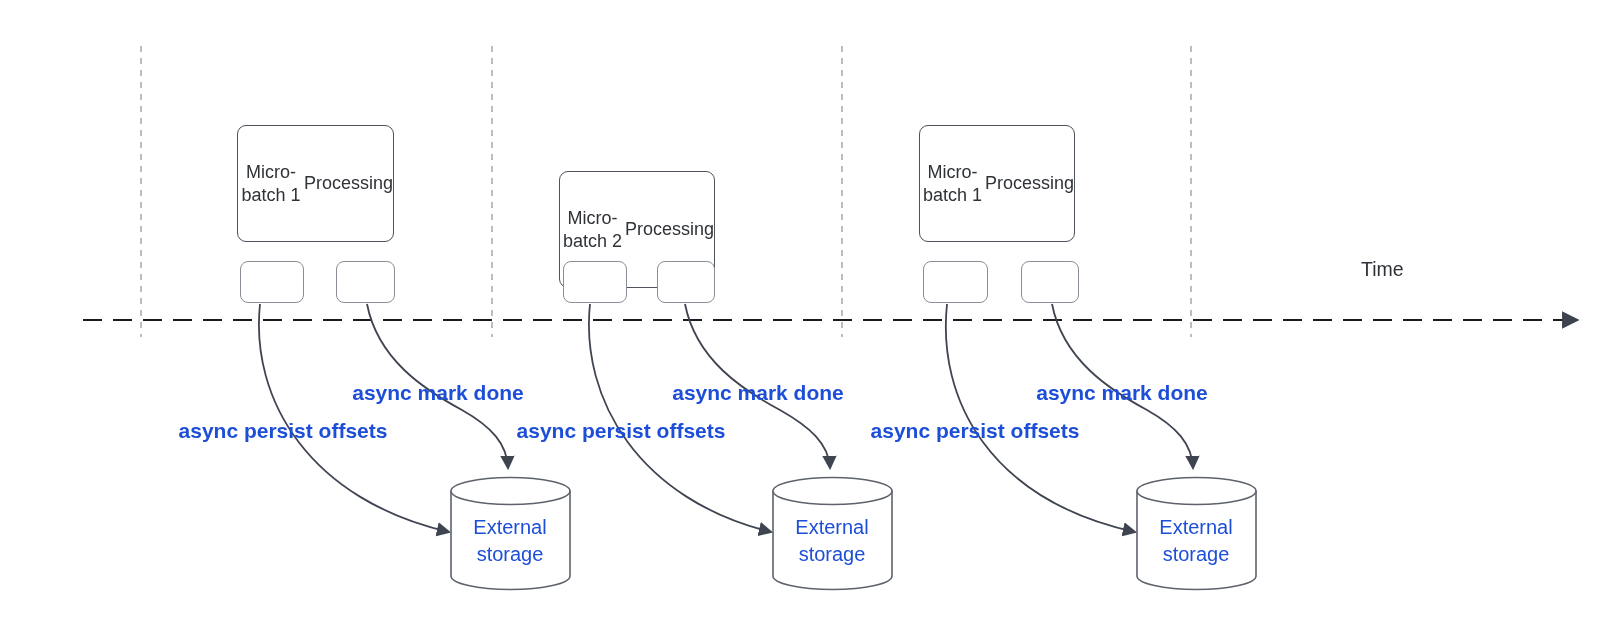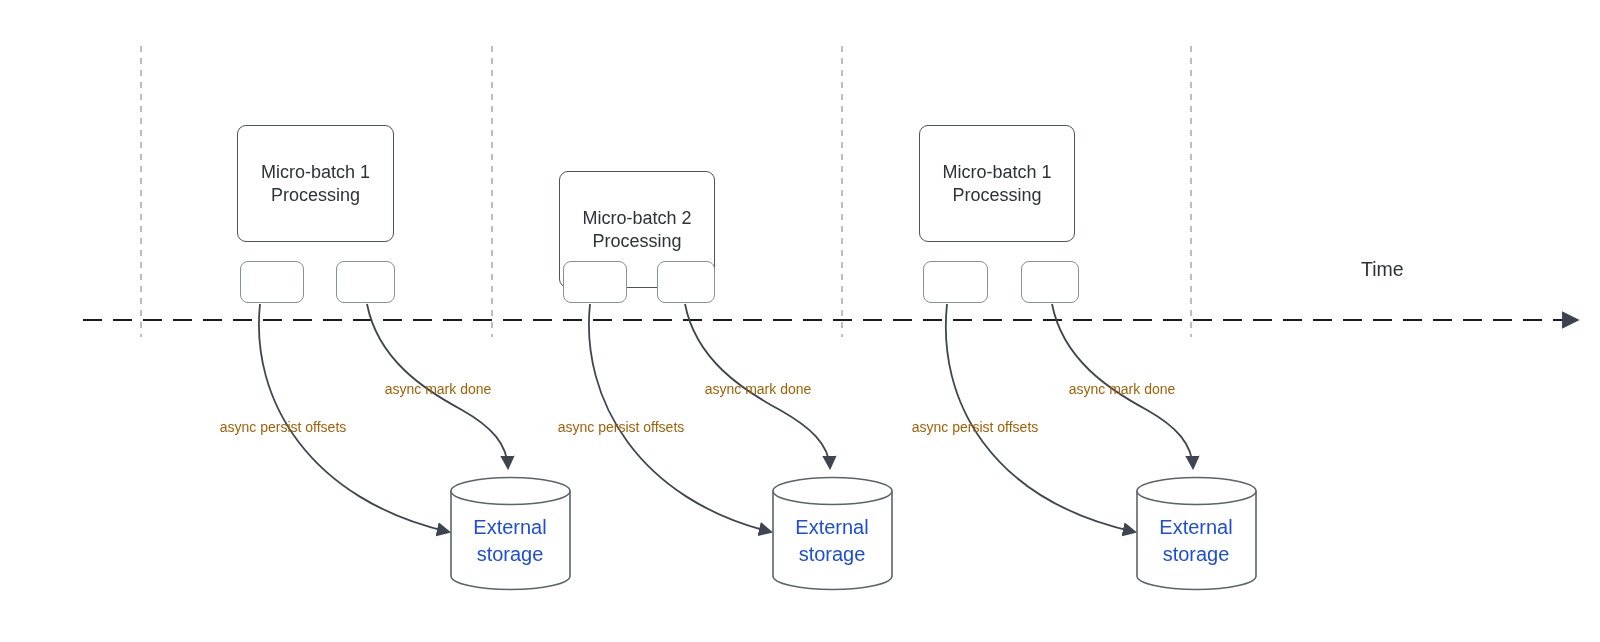--- a/index.html
+++ b/index.html
@@ -6,27 +6,27 @@
   .stage{
     position:relative;width:1600px;height:642px;background:#ffffff;
     font-family:"Liberation Sans",sans-serif;overflow:hidden;
   }
   .layer{position:absolute;left:0;top:0;}
   .node{
     position:absolute;background:#ffffff;box-sizing:border-box;
     border:1.5px solid #4d525b;border-radius:9px;
   }
   .bigbox{
-    display:flex;flex-direction:column;align-items:center;justify-content:center;
+    display:flex;flex-direction:row;align-items:center;justify-content:center;
     text-align:center;font-size:18px;line-height:23px;color:#2f3237;
   }
   .smallbox{border:1.4px solid #8a8e96;border-radius:8px;}
   .flowlabel{
     position:absolute;transform:translateX(-50%);
-    font-weight:400;font-size:14px;color:#a16207;white-space:nowrap;
+    font-weight:700;font-size:21px;color:#1d4ed8;white-space:nowrap;
   }
   .storetext{
     position:absolute;transform:translateX(-50%);text-align:center;
     font-size:20px;line-height:27px;color:#1d4ed8;
   }
   .timelabel{position:absolute;font-size:19.5px;color:#2e3136;}
 </style>
 </head>
 <body>
 

